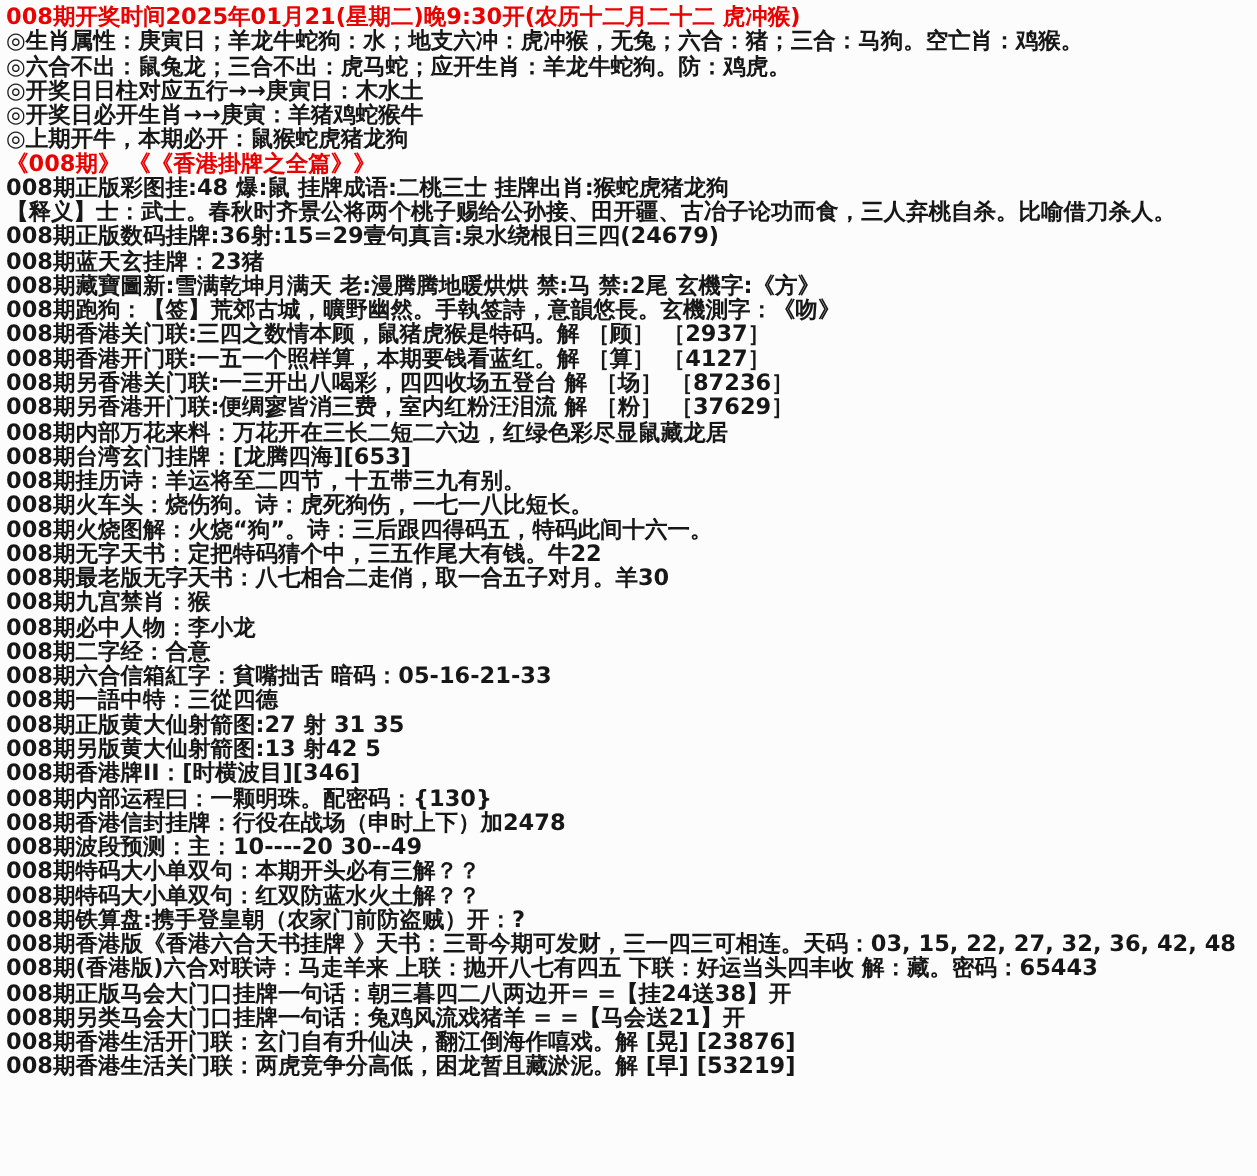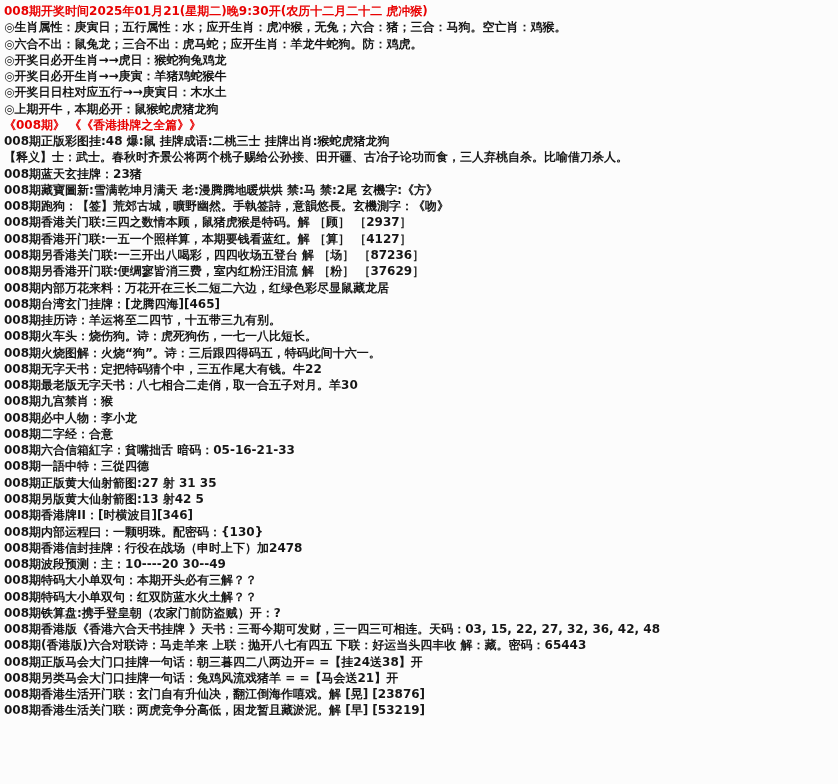--- a/index.html
+++ b/index.html
@@ -14,54 +14,54 @@
     box-sizing: border-box;
     width: 838px;
     height: 784px;
     padding: 3px 0 0 4px;
   }
   .line {
     height: 16.27px;
     line-height: 16.27px;
     font-family: "DejaVu Sans", sans-serif;
     font-weight: bold;
-    font-size: 12px;
+    font-size: 15px;
     letter-spacing: 0px;
     color: #171717;
     white-space: pre;
     overflow: hidden;
   }
   .line.red {
     color: #e80202;
   }
 </style>
 </head>
 <body>
 
 <div class="page">
   <div id="lines">
       <div class="line red">008期开奖时间2025年01月21(星期二)晚9:30开(农历十二月二十二 虎冲猴)</div>
-      <div class="line">◎生肖属性：庚寅日；五行属性：水；应开生肖：虎冲猴，无兔；六合：猪；三合：马狗。空亡肖：鸡猴。</div>
+      <div class="line">◎生肖属性：庚寅日；羊龙牛蛇狗：水；地支六冲：虎冲猴，无兔；六合：猪；三合：马狗。空亡肖：鸡猴。</div>
       <div class="line">◎六合不出：鼠兔龙；三合不出：虎马蛇；应开生肖：羊龙牛蛇狗。防：鸡虎。</div>
-      <div class="line">◎开奖日必开生肖→→虎日：猴蛇狗兔鸡龙</div>
+      <div class="line">◎开奖日日柱对应五行→→庚寅日：木水土</div>
       <div class="line">◎开奖日必开生肖→→庚寅：羊猪鸡蛇猴牛</div>
-      <div class="line">◎开奖日日柱对应五行→→庚寅日：木水土</div>
       <div class="line">◎上期开牛，本期必开：鼠猴蛇虎猪龙狗</div>
       <div class="line red">《008期》 《《香港掛牌之全篇》》</div>
       <div class="line">008期正版彩图挂:48 爆:鼠 挂牌成语:二桃三士 挂牌出肖:猴蛇虎猪龙狗</div>
       <div class="line">【释义】士：武士。春秋时齐景公将两个桃子赐给公孙接、田开疆、古冶子论功而食，三人弃桃自杀。比喻借刀杀人。</div>
+      <div class="line">008期正版数码挂牌:36射:15=29壹句真言:泉水绕根日三四(24679)</div>
       <div class="line">008期蓝天玄挂牌：23猪</div>
       <div class="line">008期藏寶圖新:雪满乾坤月满天 老:漫腾腾地暖烘烘 禁:马 禁:2尾 玄機字:《方》</div>
       <div class="line">008期跑狗：【签】荒郊古城，曠野幽然。手執签詩，意韻悠長。玄機測字：《吻》</div>
       <div class="line">008期香港关门联:三四之数情本顾，鼠猪虎猴是特码。解 ［顾］ ［2937］</div>
       <div class="line">008期香港开门联:一五一个照样算，本期要钱看蓝红。解 ［算］ ［4127］</div>
       <div class="line">008期另香港关门联:一三开出八喝彩，四四收场五登台 解 ［场］ ［87236］</div>
       <div class="line">008期另香港开门联:便绸寥皆消三费，室内红粉汪泪流 解 ［粉］ ［37629］</div>
       <div class="line">008期内部万花来料：万花开在三长二短二六边，红绿色彩尽显鼠藏龙居</div>
-      <div class="line">008期台湾玄门挂牌：[龙腾四海][465]</div>
+      <div class="line">008期台湾玄门挂牌：[龙腾四海][653]</div>
       <div class="line">008期挂历诗：羊运将至二四节，十五带三九有别。</div>
       <div class="line">008期火车头：烧伤狗。诗：虎死狗伤，一七一八比短长。</div>
       <div class="line">008期火烧图解：火烧“狗”。诗：三后跟四得码五，特码此间十六一。</div>
       <div class="line">008期无字天书：定把特码猜个中，三五作尾大有钱。牛22</div>
       <div class="line">008期最老版无字天书：八七相合二走俏，取一合五子对月。羊30</div>
       <div class="line">008期九宫禁肖：猴</div>
       <div class="line">008期必中人物：李小龙</div>
       <div class="line">008期二字经：合意</div>
       <div class="line">008期六合信箱紅字：貧嘴拙舌 暗码：05-16-21-33</div>
       <div class="line">008期一語中特：三從四德</div>

